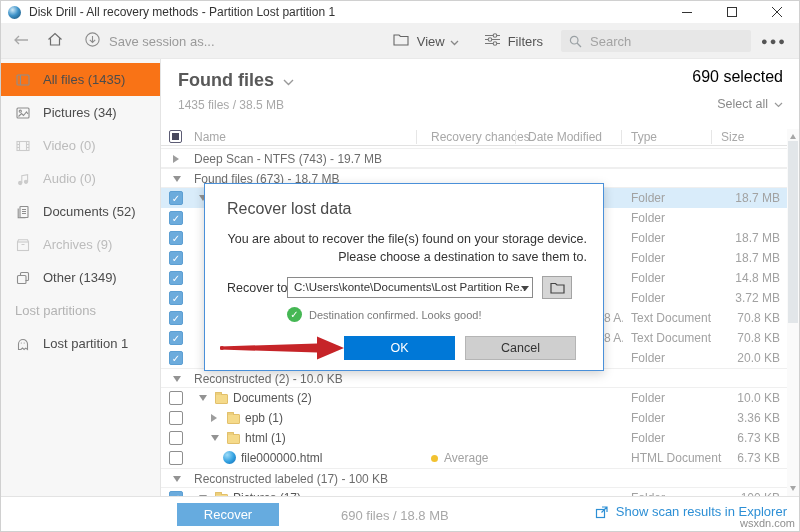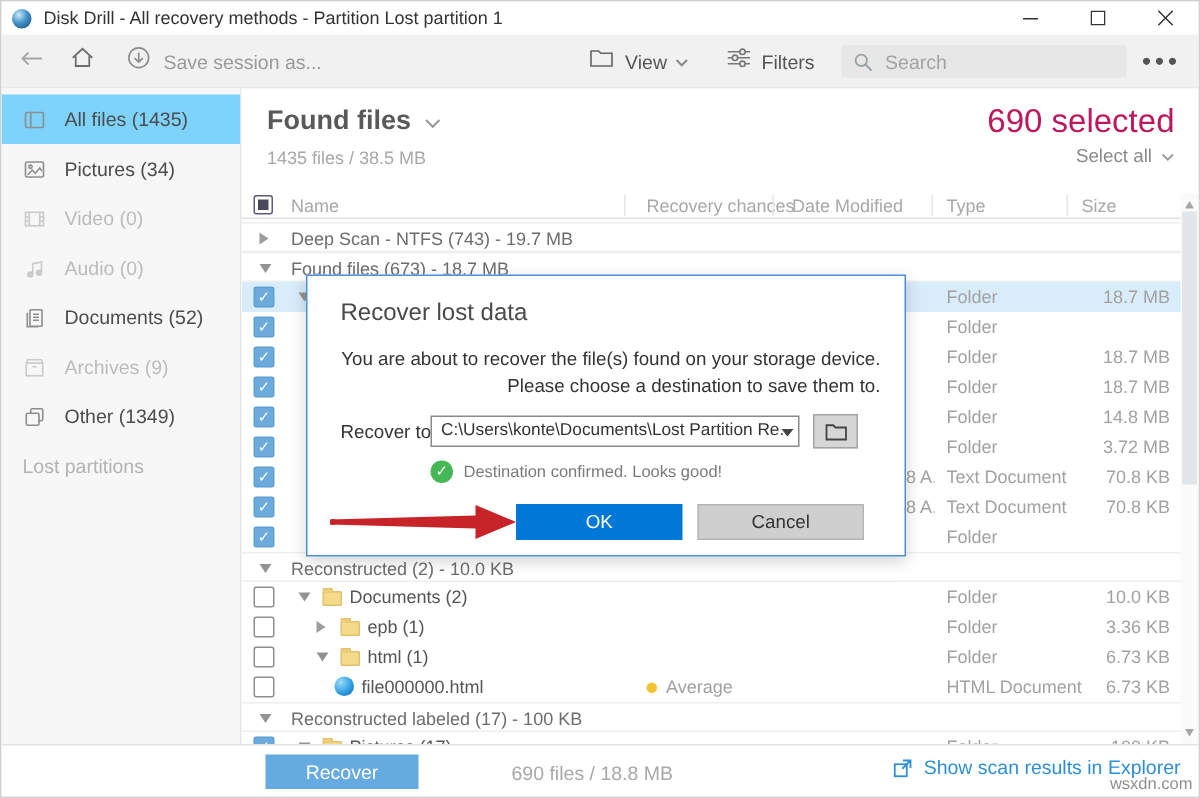--- a/index.html
+++ b/index.html
@@ -27,35 +27,35 @@
   .tb-filters-ic{margin-left:26px;margin-right:8px;}
   .searchbox{margin-left:18px;width:190px;height:22px;background:#e7e7e7;border-radius:2px;display:flex;align-items:center;}
   .searchbox svg{margin:0 6px 0 8px;}
   .searchbox input{border:none;outline:none;background:transparent;font-size:13px;color:#555;width:140px;}
   .searchbox input::placeholder{color:#a3a3a3;}
   .tb-more{margin:0 12px 0 10px;font-size:11px;letter-spacing:2px;color:#555;}
   
   .bodyarea{position:absolute;top:58px;left:0;right:0;bottom:35px;}
   .sidebar{position:absolute;left:0;top:0;bottom:0;width:160px;background:#f7f7f7;border-right:1px solid #e4e4e4;}
   .side-item{position:relative;height:33px;display:flex;align-items:center;padding-left:14px;cursor:default;}
-  .side-item.selected{background:#7dd3fc;}
+  .side-item.selected{background:#f97316;}
   .s-icon{width:16px;height:16px;color:#8e8e8e;flex:0 0 16px;}
   .s-icon svg{display:block;}
   .s-label{margin-left:12px;font-size:13px;color:#4c4c4c;white-space:nowrap;}
   .side-item.disabled .s-label{color:#bcbcbc;}
   .side-item.disabled .s-icon{color:#cbcbcb;}
   .side-section{height:33px;display:flex;align-items:center;padding-left:14px;font-size:13px;color:#b3b3b3;}
   .side-pad{height:4px;}
   
   .main{position:absolute;left:160px;right:0;top:0;bottom:0;background:#fff;overflow:hidden;}
   .main-header{position:absolute;top:0;left:0;right:0;height:70px;}
   .mh-title{position:absolute;left:17px;top:11px;font-size:18px;font-weight:700;color:#595959;display:flex;align-items:center;}
   .mh-title .chev{margin-left:9px;}
   .mh-sub{position:absolute;left:17px;top:39px;font-size:12px;color:#a8a8a8;}
-  .mh-selected{position:absolute;right:16px;top:9px;font-size:22px;color:#be185d;}
+  .mh-selected{position:absolute;right:16px;top:9px;font-size:16px;color:#000000;}
   .mh-selectall{position:absolute;right:16px;top:38px;font-size:12.5px;color:#8a8a8a;display:flex;align-items:center;}
   .mh-selectall .chev{margin-left:6px;}
   
   .thead{position:absolute;top:70px;left:0;right:0;height:17px;border-bottom:1px solid #e2e2e2;font-size:12px;color:#a8a8a8;}
   .th{position:absolute;top:0;line-height:16px;}
   .th-name{left:33px;}
   .th-recovery{left:270px;}
   .th-date{left:367px;}
   .th-type{left:470px;}
   .th-size{left:560px;}
@@ -263,20 +263,32 @@
             <span class="s-icon">
               <svg width="16" height="16" viewBox="0 0 16 16" fill="none" stroke="currentColor" stroke-width="1.1">
                 <rect x="2.5" y="5.5" width="8.5" height="8" rx="1"></rect>
                 <path d="M5.5 5.5v-2a1 1 0 0 1 1-1h6a1 1 0 0 1 1 1v6a1 1 0 0 1-1 1h-2"></path>
               </svg>
             </span>
             <span class="s-label">Other (1349)</span>
           </div>
         </div>
       <div class="side-section">Lost partitions</div>
+      <div id="partition-slot">
+          <div class="side-item">
+            <span class="s-icon">
+              <svg width="16" height="16" viewBox="0 0 16 16" fill="none" stroke="currentColor" stroke-width="1.1">
+                <path d="M3.5 13.5V8a4.5 4.5 0 0 1 9 0v5.5l-1.8-1.4-1.6 1.4-1.6-1.4-1.6 1.4z"></path>
+                <circle cx="6.3" cy="7" r="0.6" fill="currentColor" stroke="none"></circle>
+                <circle cx="9.2" cy="7" r="0.6" fill="currentColor" stroke="none"></circle>
+              </svg>
+            </span>
+            <span class="s-label">Lost partition 1</span>
+          </div>
+        </div>
     </aside>
 
     <div class="main">
       <div class="main-header">
         <div class="mh-title">
           <span>Found files</span>
           <span class="chev">
             <svg width="11" height="7">
                 <polyline points="1,1 5.5,5.5 10,1" fill="none" stroke="#999" stroke-width="1.4"></polyline>
               </svg>
@@ -354,20 +366,21 @@
           </div>
           <div class="row file">
             <span class="chk on">✓</span>
             <span class="date"><span>8 A...</span></span>
             <span class="type">Text Document</span>
             <span class="size">70.8 KB</span>
           </div>
           <div class="row file">
             <span class="chk on">✓</span>
             <span class="type">Folder</span>
+            <span class="size">20.0 KB</span>
           </div>
           <div class="row group">
             <span class="tri down" style="left: 12px;"></span>
             <span class="g-label">Reconstructed (2) - 10.0 KB</span>
           </div>
           <div class="row file">
             <span class="chk off"></span>
             <span class="tri down" style="left: 38px;"></span>
             <span class="folder-ic" style="left: 54px;"></span>
             <span class="name" style="left: 72px;">Documents (2)</span>

